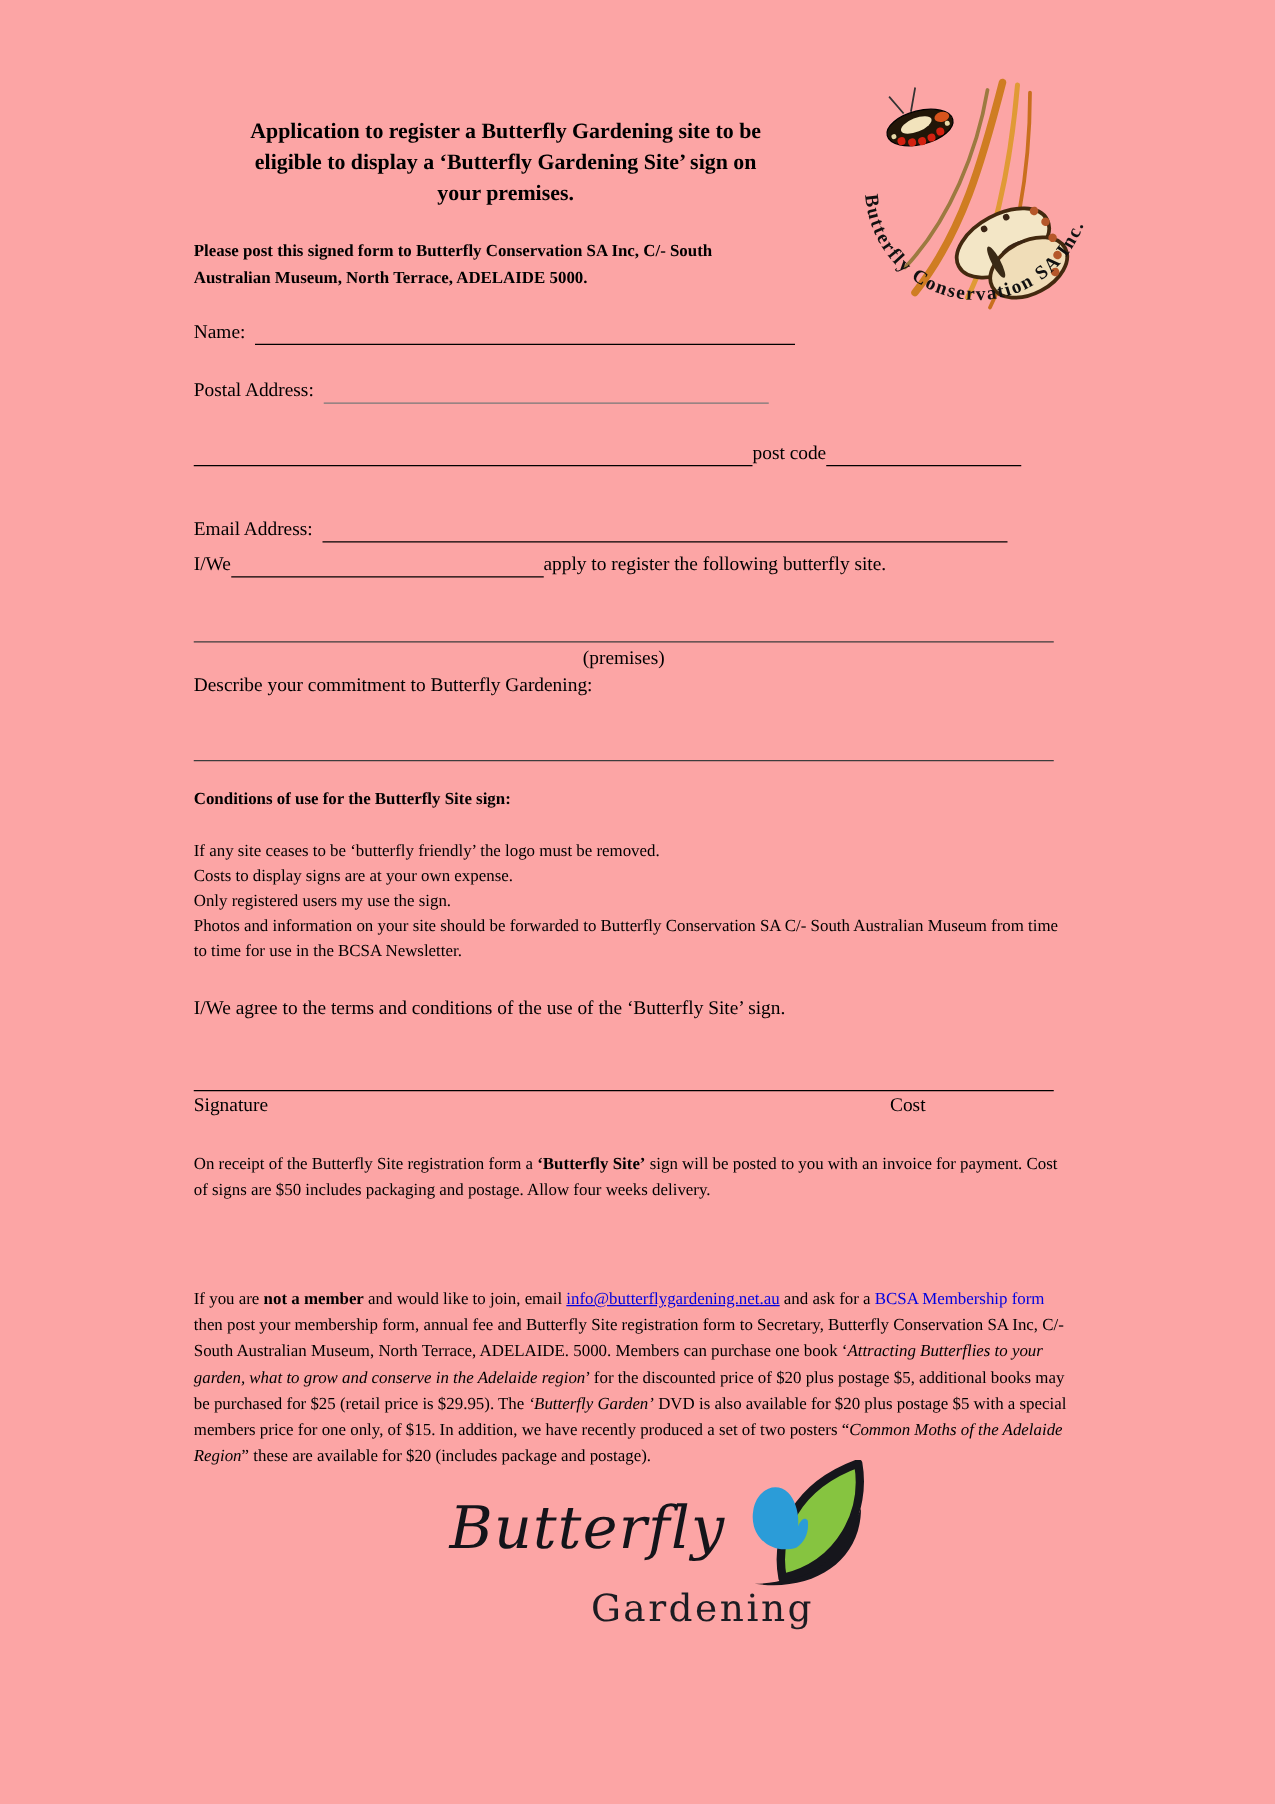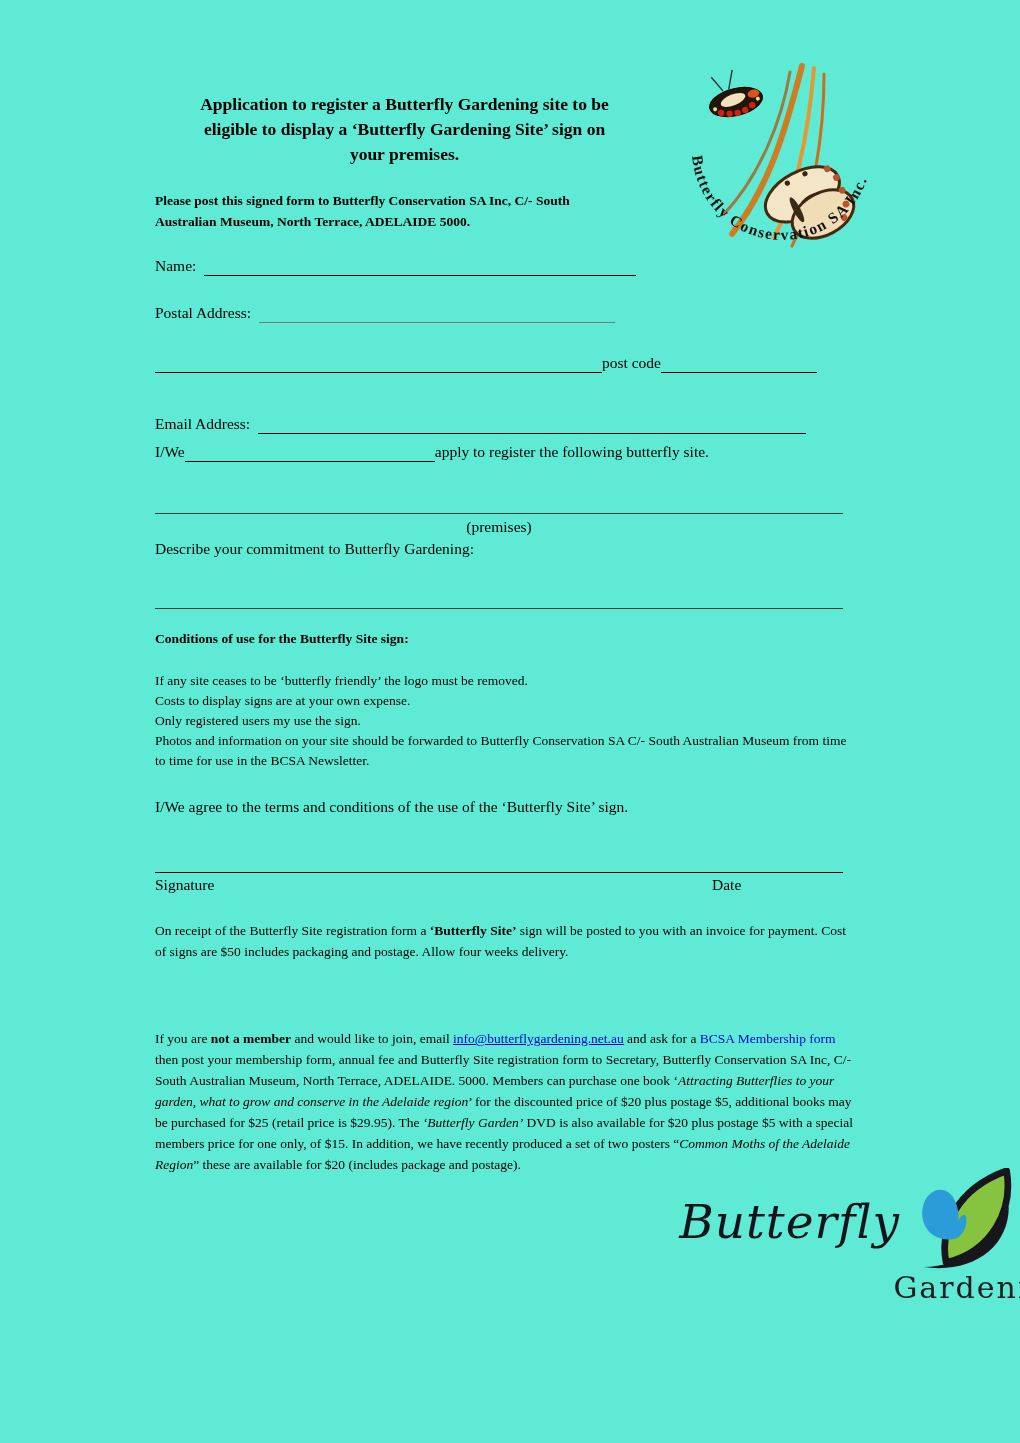--- a/index.html
+++ b/index.html
@@ -1,16 +1,16 @@
 <!DOCTYPE html>
 <html><head>
 <meta charset="utf-8">
 <style>
   html,body{margin:0;padding:0;background:#ffffff;}
-  .page{position:relative;width:1020px;height:1443px;background:#5eead4;
+  .page{position:relative;width:1020px;height:1443px;background:#fca5a5;
         font-family:"Liberation Serif","DejaVu Serif",serif;color:#000;overflow:hidden;}
   .abs{position:absolute;}
   .title{left:152px;top:92px;width:505px;text-align:center;
          font-size:17.5px;font-weight:bold;line-height:25px;}
   .post-instr{left:155px;top:190px;width:520px;font-size:13.5px;font-weight:bold;line-height:21px;}
   .frow{left:155px;display:flex;align-items:flex-end;font-size:15.5px;line-height:20px;}
   .lbl{white-space:nowrap;}
   .uline{border-bottom:1.6px solid #000;height:19px;display:inline-block;}
   .uline.gray{border-bottom-color:#787878;}
   .hrline{left:155px;width:688px;border-bottom:1.6px solid #3c3c3c;height:1px;}
@@ -21,21 +21,21 @@
   .agree{left:155px;font-size:15.5px;}
   .sig-label{font-size:15.5px;}
   .para{left:155px;width:703px;font-size:13.5px;line-height:21px;text-align:left;}
   .b{font-weight:bold;}
   .i{font-style:italic;}
   a.doc-link{color:#0000e0;text-decoration:underline;cursor:pointer;}
   a.doc-link.nound{text-decoration:none;}
   
   .toplogo{left:672px;top:58px;width:228px;height:218px;}
   
-  .blogo{left:0;top:1182px;width:1020px;text-align:right;}
+  .blogo{left:0;top:1182px;width:1020px;text-align:center;}
   .blogo-row{display:inline-block;white-space:nowrap;margin-left:40px;}
   .blogo-word1{font-family:"DejaVu Serif",serif;font-style:italic;font-size:47px;color:#14141a;
                letter-spacing:1px;display:inline-block;}
   .blogo-svg{display:inline-block;vertical-align:middle;margin-left:4px;transform:translateY(-14px);}
   .blogo-sub{font-family:"DejaVu Serif",serif;font-size:30px;color:#1c1c22;letter-spacing:2px;
              margin-top:-16px;transform:translateX(52px);}
 </style>
 </head>
 <body>
 
@@ -138,21 +138,21 @@
     <div>If any site ceases to be ‘butterfly friendly’ the logo must be removed.</div>
     <div>Costs to display signs are at your own expense.</div>
     <div>Only registered users my use the sign.</div>
     <div>Photos and information on your site should be forwarded to Butterfly Conservation SA C/- South Australian Museum from time to time for use in the BCSA Newsletter.</div>
   </div>
 
   <div class="abs agree" style="top:798px;">I/We agree to the terms and conditions of the use of the ‘Butterfly Site’ sign.</div>
 
   <div class="abs hrline" style="top:871px;border-bottom-color:#000;"></div>
   <div class="abs sig-label" style="left:155px;top:876px;">Signature</div>
-  <div class="abs sig-label" style="left:712px;top:876px;">Date</div>
+  <div class="abs sig-label" style="left:712px;top:876px;">Cost</div>
 
   <div class="abs para" style="top:920px;">
     <span>On receipt of the Butterfly Site registration form a </span><span class="b">‘Butterfly Site’</span><span> sign will be posted to you with an invoice for payment.  Cost of signs are $50 includes packaging and postage.  Allow four weeks delivery.</span>
   </div>
 
   <div class="abs para" style="top:999px;margin-top:29px;">
     <span>If you are </span><span class="b">not a member</span><span> and would like to join, email </span><a class="doc-link">info@butterflygardening.net.au</a><span> and ask for a </span><a class="doc-link nound">BCSA Membership form</a><span> then post your membership form, annual fee and Butterfly Site registration form to Secretary, Butterfly Conservation SA Inc, C/- South Australian Museum, North Terrace, ADELAIDE. 5000.  Members can purchase one book ‘</span><span class="i">Attracting Butterflies to your garden, what to grow and conserve in the Adelaide region</span><span>’ for the discounted price of $20 plus postage $5, additional books may be purchased for $25 (retail price is $29.95).  The </span><span class="i">‘Butterfly Garden’</span><span> DVD is also available for $20 plus postage $5 with a special members price for one only, of $15.  In addition, we have recently produced a set of two posters “</span><span class="i">Common Moths of the Adelaide Region</span><span>” these are available for $20 (includes package and postage).</span>
   </div>
 
   <div class="abs blogo">

